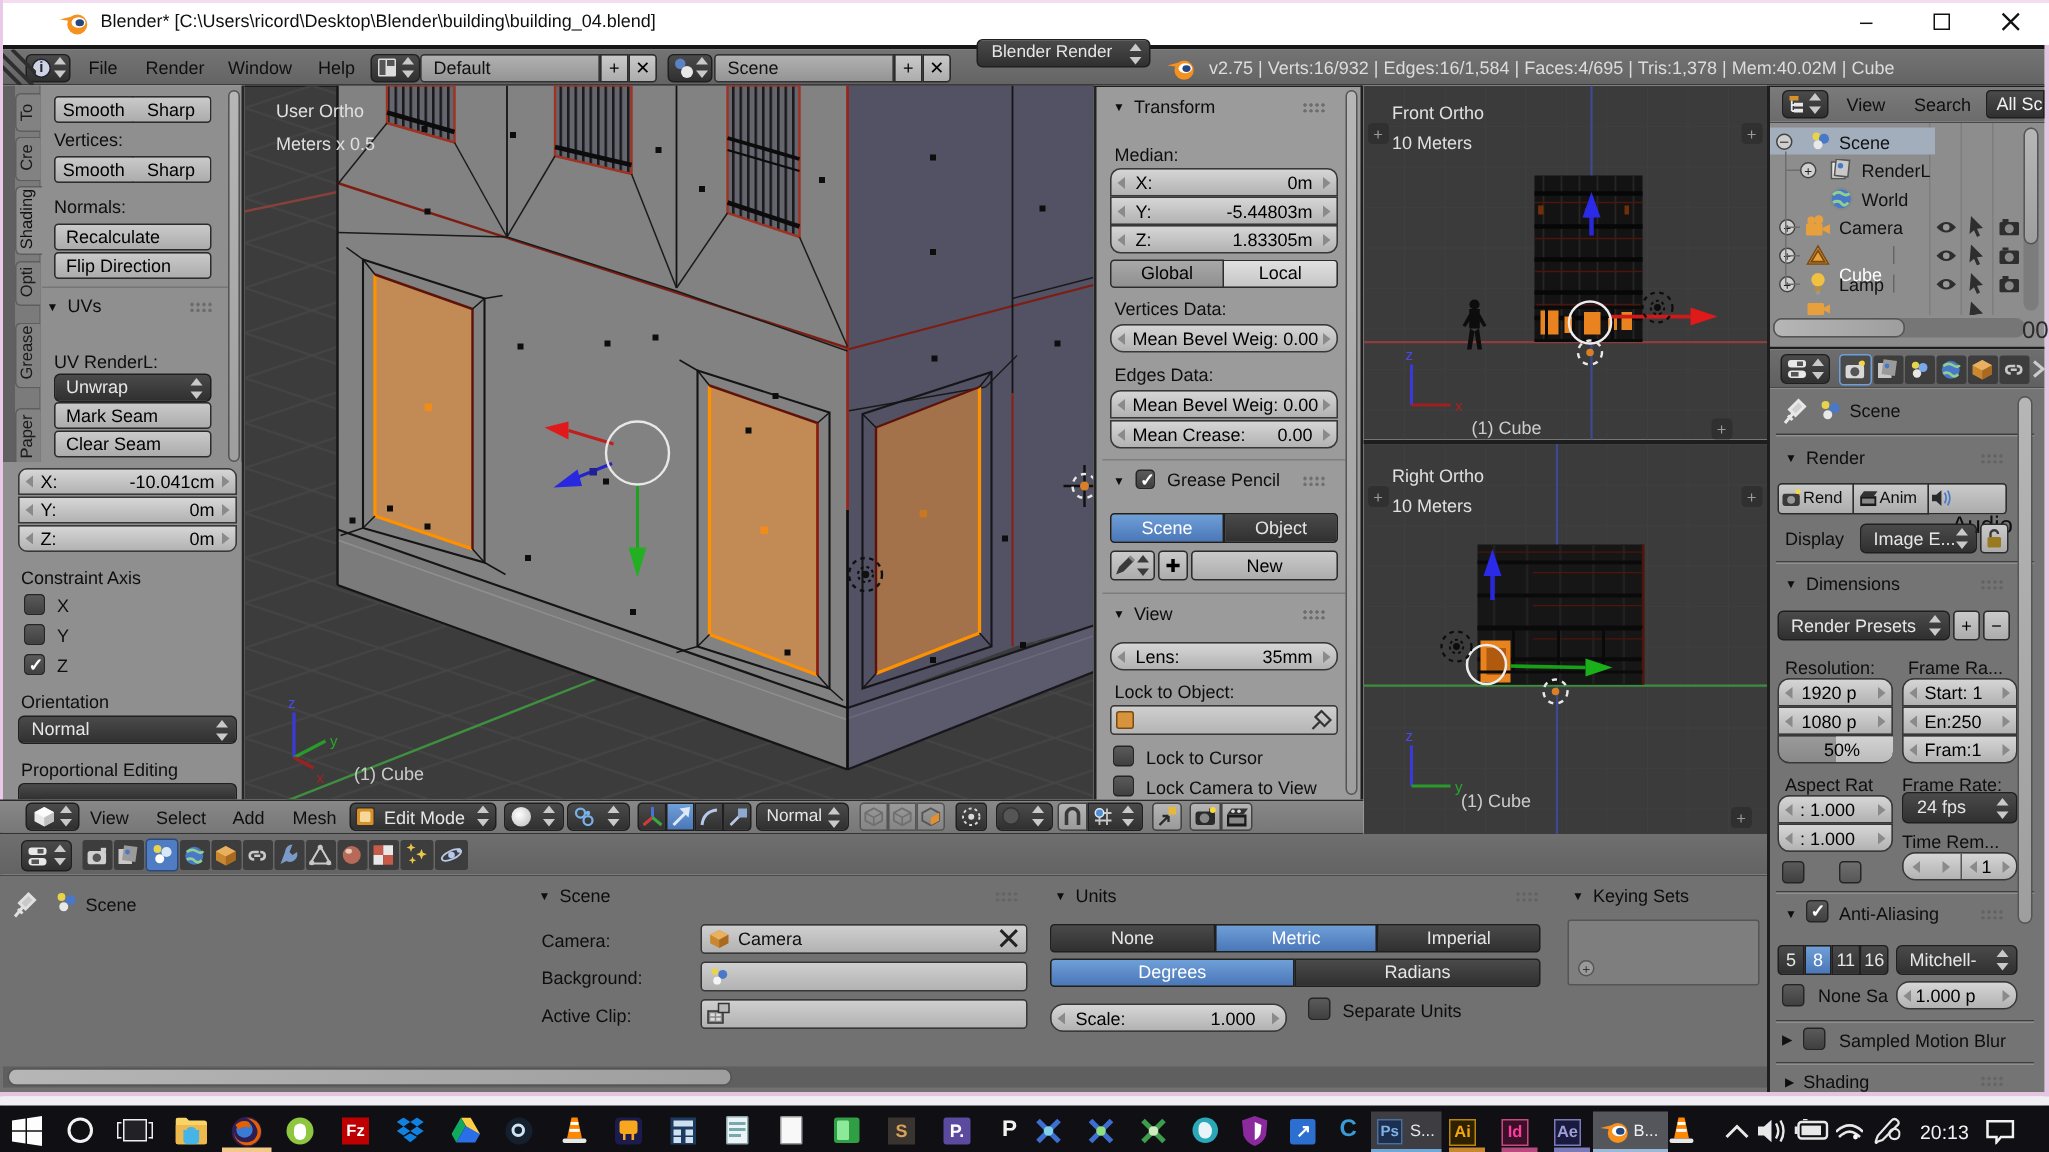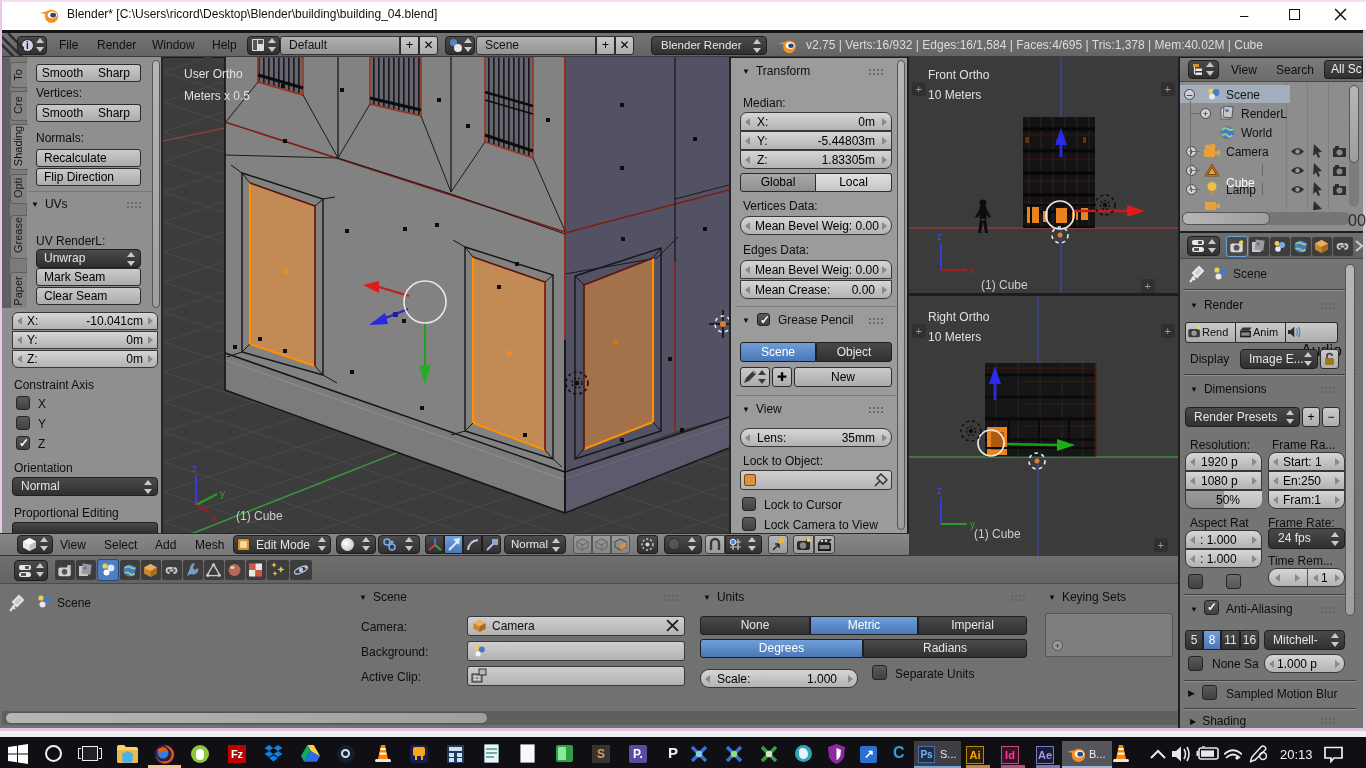--- a/index.html
+++ b/index.html
@@ -78,21 +78,21 @@
 <div class="abs" style="left:280px;top:36px;width:120px;height:19px;background:linear-gradient(#b1b1b1,#949494);border:1px solid #333;border-radius:3px 0 0 3px;color:#111;line-height:17px;padding-left:8px;font-size:12px">Default</div>
 <div class="btn" style="left:400px;top:36px;width:19px;height:19px;line-height:17px;border-radius:0">+</div>
 <div class="btn" style="left:419px;top:36px;width:19px;height:19px;line-height:17px;border-radius:0 3px 3px 0">✕</div>
 <div class="dk" style="left:445px;top:36px;width:30px;height:19px"></div>
 <div class="abs" style="left:450px;top:39px;width:7px;height:7px;border-radius:50%;background:#5b82c4"></div>
 <div class="abs" style="left:454px;top:44px;width:8px;height:8px;border-radius:50%;background:#e8e8e8"></div>
 <span class="ud" style="left:464px;top:45px"></span>
 <div class="abs" style="left:476px;top:36px;width:120px;height:19px;background:linear-gradient(#b1b1b1,#949494);border:1px solid #333;border-radius:3px 0 0 3px;color:#111;line-height:17px;padding-left:8px;font-size:12px">Scene</div>
 <div class="btn" style="left:596px;top:36px;width:19px;height:19px;line-height:17px;border-radius:0">+</div>
 <div class="btn" style="left:615px;top:36px;width:19px;height:19px;line-height:17px;border-radius:0 3px 3px 0">✕</div>
-<div class="dk" style="left:651px;top:36px;width:116px;height:19px;line-height:17px;padding-left:9px;font-size:11.5px">Blender Render<span class="ud"></span></div>
+<div class="dk" style="left:651px;top:26px;width:116px;height:19px;line-height:17px;padding-left:9px;font-size:11.5px">Blender Render<span class="ud"></span></div>
 <svg class="abs" style="left:777px;top:38px" width="20" height="16" viewBox="0 0 24 20">
  <path d="M1,7 L13,4 L15,9 Z" fill="#f5911e"></path>
     <circle cx="15" cy="11" r="8" fill="#f5911e"></circle>
  <ellipse cx="16" cy="9.4" rx="5.6" ry="4.2" fill="#fff"></ellipse>
     <ellipse cx="17" cy="9.6" rx="3.4" ry="2.8" fill="#24477f"></ellipse>
 </svg>
 <div class="tx" style="left:806px;top:38px;color:#dcdcdc">v2.75 | Verts:16/932 | Edges:16/1,584 | Faces:4/695 | Tris:1,378 | Mem:40.02M | Cube</div>
 <svg class="abs" style="left:2px;top:33px" width="22" height="24" viewBox="0 0 22 24">
     <path d="M-2,10 L12,24 M-2,2 L20,24 M6,0 L22,16" stroke="#2e2e2e" stroke-width="2.5" fill="none"></path>
   </svg>

